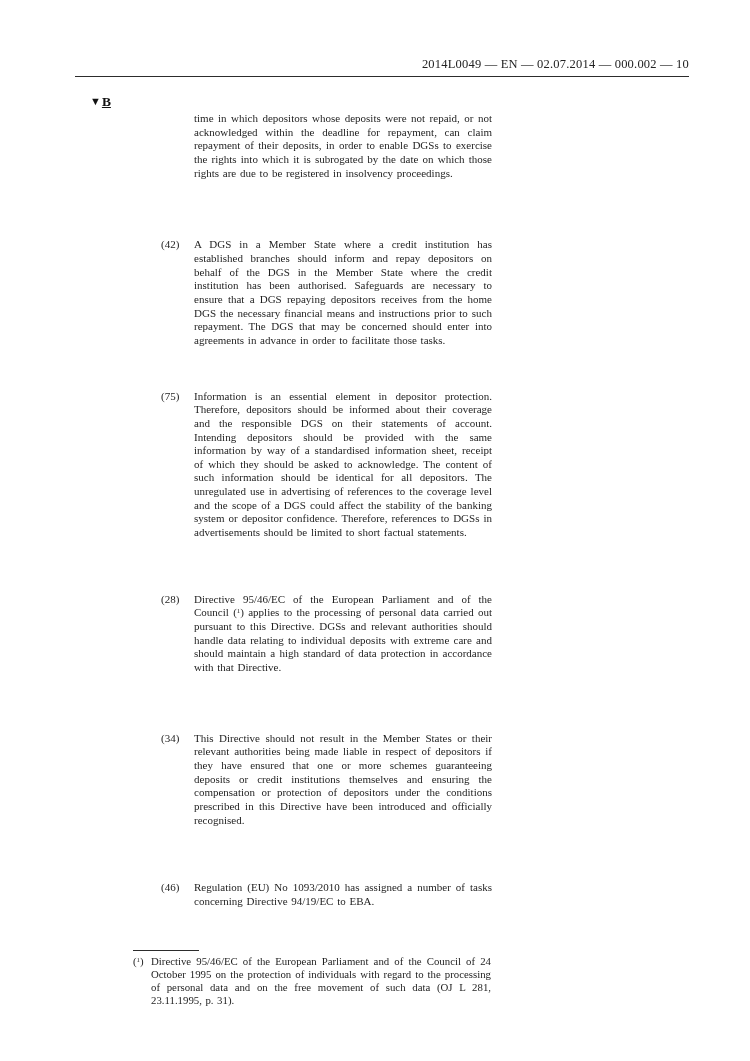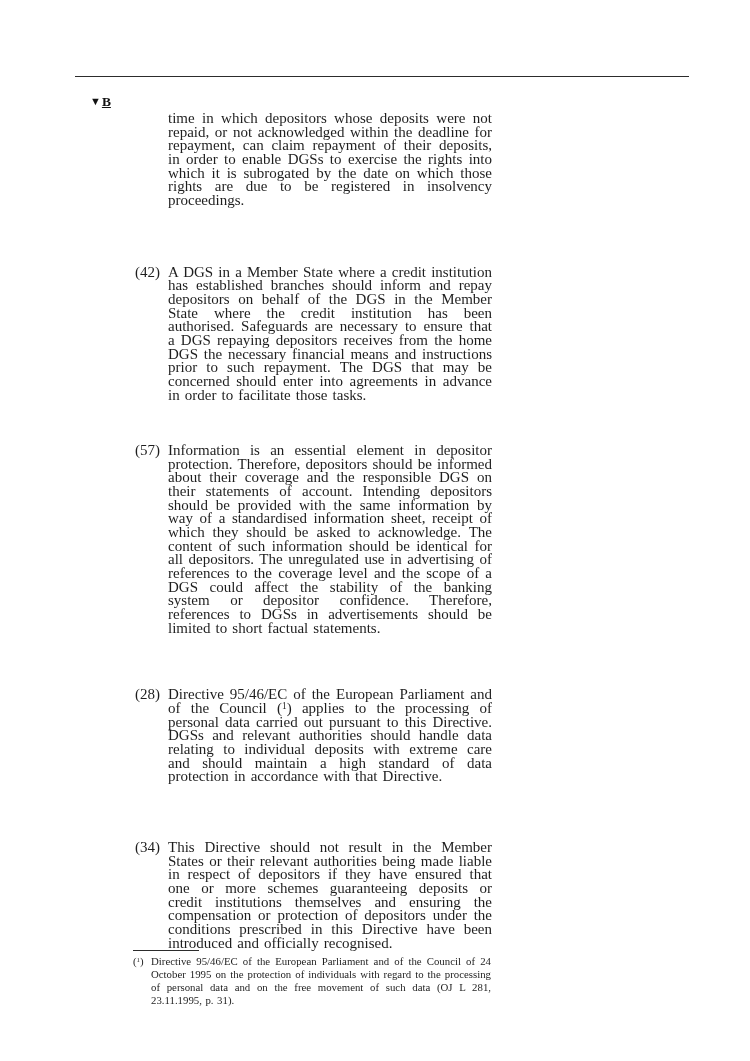--- a/index.html
+++ b/index.html
@@ -29,22 +29,22 @@
   .change-marker .tri { font-size: 11px; vertical-align: 1.5px; color: #111; }
   .change-marker .letter {
     font-size: 13.5px; font-weight: bold; text-decoration: underline;
     margin-left: 1px; color: #111;
   }
 
   
   .content { position: absolute; left: 135px; top: 112px; width: 357px; }
   .rec {
     position: relative; padding-left: 33px;
-    font-size: 15px; line-height: 13.65px;
-    text-align: justify; word-spacing: 0.09em;
+    font-size: 11px; line-height: 13.65px;
+    text-align: justify; word-spacing: 0.09em; margin-left: 26px;
   }
   .rec .num { position: absolute; left: 0; top: 0; font-family: Liberation Serif, serif; }
   .mt58 { margin-top: 58px; }
   .mt42 { margin-top: 42px; }
   .mt53 { margin-top: 53px; }
   .mt57 { margin-top: 57px; }
   .mt54 { margin-top: 54px; }
 
   
   .fnref { white-space: nowrap; }
@@ -60,54 +60,59 @@
     font-size: 10.8px; line-height: 12.9px;
     text-align: justify; word-spacing: 0.08em;
   }
   .fn-text .fn-marker { position: absolute; left: 0; top: 0; }
 </style>
 </head>
 <body>
 
 <div class="page">
 
+  <div class="header-text">2014L0049 — EN — 02.07.2014 — 000.002 — 10</div>
   <div class="header-rule"></div>
 
   <div class="change-marker">
     <span class="tri">▼</span><span class="letter">B</span>
   </div>
 
   <div class="content">
 
     <div class="rec">
       <span class="txt">time in which depositors whose deposits were not repaid, or not acknowledged within the deadline for repayment, can claim repayment of their deposits, in order to enable DGSs to exercise the rights into which it is subrogated by the date on which those rights are due to be registered in insolvency proceedings.</span>
     </div>
 
     <div class="rec mt58">
       <span class="num">(42)</span>
       <span class="txt">A DGS in a Member State where a credit institution has established branches should inform and repay depositors on behalf of the DGS in the Member State where the credit institution has been authorised. Safeguards are necessary to ensure that a DGS repaying depositors receives from the home DGS the necessary financial means and instructions prior to such repayment. The DGS that may be concerned should enter into agreements in advance in order to facilitate those tasks.</span>
     </div>
 
     <div class="rec mt42">
-      <span class="num">(57)</span>
+      <span class="num">(75)</span>
       <span class="txt">Information is an essential element in depositor protection. Therefore, depositors should be informed about their coverage and the responsible DGS on their statements of account. Intending depositors should be provided with the same information by way of a standardised information sheet, receipt of which they should be asked to acknowledge. The content of such information should be identical for all depositors. The unregulated use in advertising of references to the coverage level and the scope of a DGS could affect the stability of the banking system or depositor confidence. Therefore, references to DGSs in advertisements should be limited to short factual statements.</span>
     </div>
 
     <div class="rec mt53">
       <span class="num">(28)</span>
       <span class="txt"><span>Directive 95/46/EC of the European Parliament and of the Council</span>
         <span class="fnref"><sup>1</sup></span>
         <span>applies to the processing of personal data carried out pursuant to this Directive. DGSs and relevant authorities should handle data relating to individual deposits with extreme care and should maintain a high standard of data protection in accordance with that Directive.</span></span>
     </div>
 
     <div class="rec mt57">
       <span class="num">(34)</span>
       <span class="txt">This Directive should not result in the Member States or their relevant authorities being made liable in respect of depositors if they have ensured that one or more schemes guaranteeing deposits or credit institutions themselves and ensuring the compensation or protection of depositors under the conditions prescribed in this Directive have been introduced and officially recognised.</span>
     </div>
 
+    <div class="rec mt54">
+      <span class="num">(46)</span>
+      <span class="txt">Regulation (EU) No 1093/2010 has assigned a number of tasks concerning Directive 94/19/EC to EBA.</span>
+    </div>
 
   </div>
 
   <div class="footnote">
     <div class="fn-rule"></div>
     <div class="fn-text">
       <span class="fn-marker fnref"><sup>1</sup></span>
       <span>Directive 95/46/EC of the European Parliament and of the Council of 24 October 1995 on the protection of individuals with regard to the processing of personal data and on the free movement of such data (OJ L 281, 23.11.1995, p. 31).</span>
     </div>
   </div>

